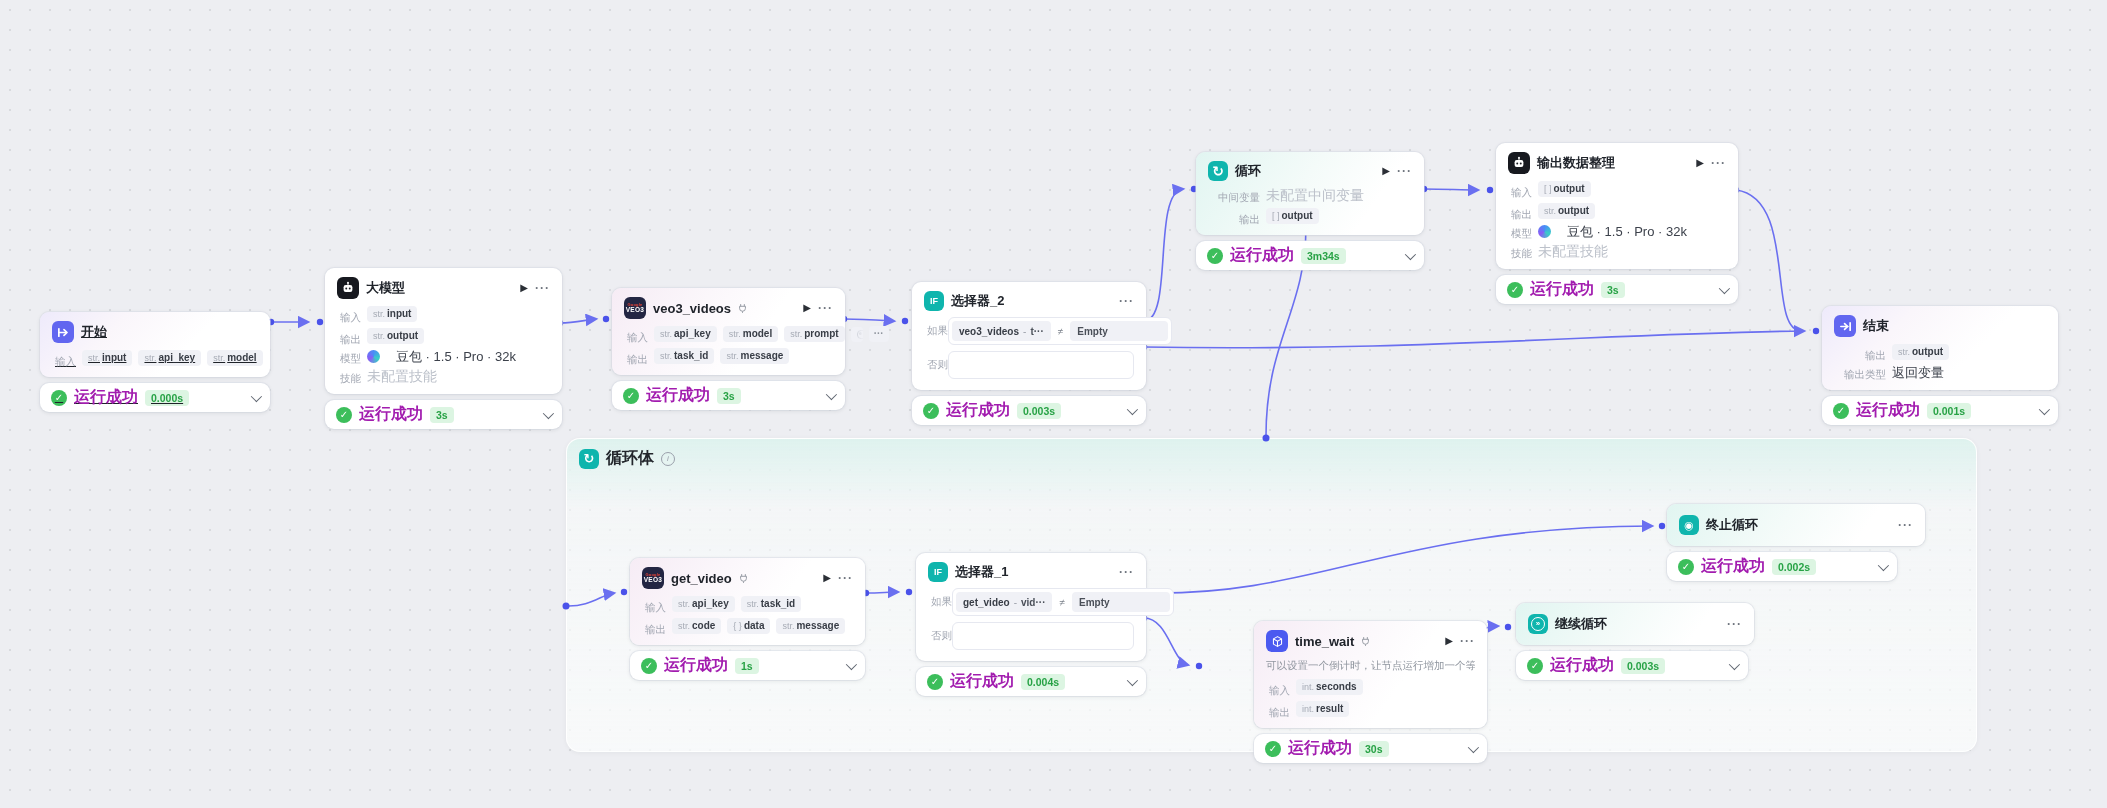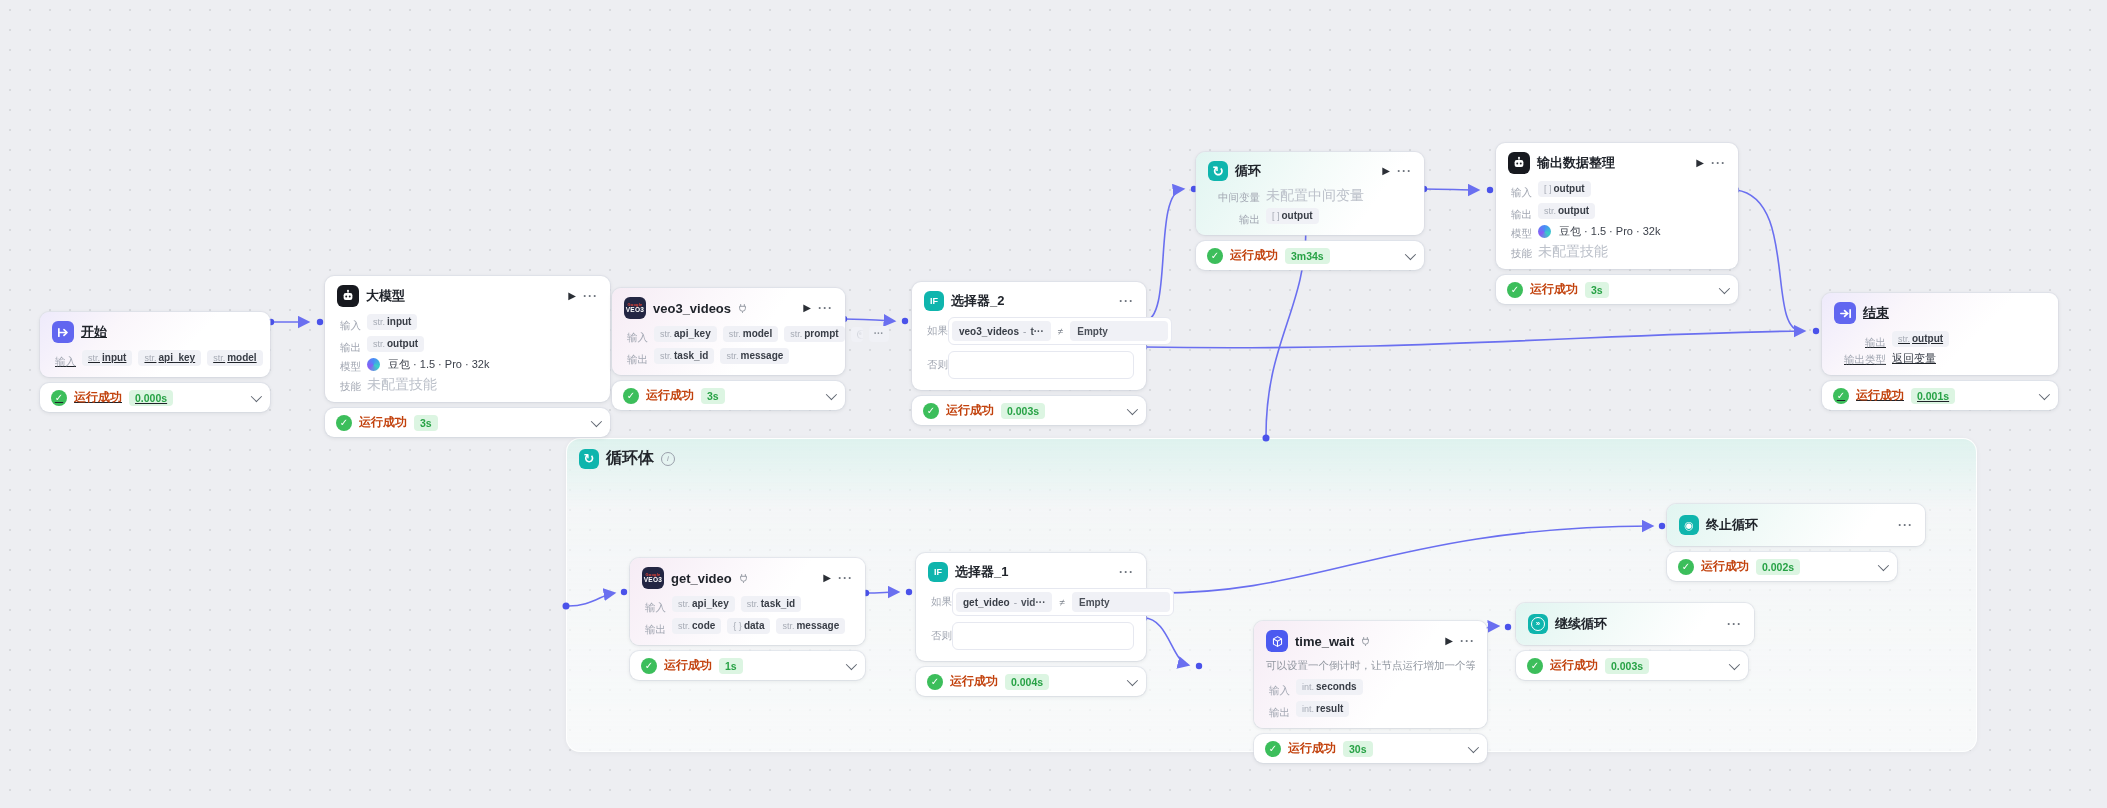--- a/index.html
+++ b/index.html
@@ -56,21 +56,21 @@
   .rlabel.w52{min-width:52px;}
   .chip{background:#f0f1f6;border-radius:4px;padding:3px 6px;font-size:10px;font-weight:700;
     color:#383d46;display:inline-flex;align-items:baseline;gap:2px;white-space:nowrap;}
   .chip .t{color:#a6abb5;font-weight:500;font-size:9px;}
   .chip.trunc{max-width:38px;overflow:hidden;position:relative;}
   .chip.trunc::after{content:"";position:absolute;right:0;top:0;bottom:0;width:12px;
     background:linear-gradient(90deg,rgba(240,241,246,0),#f0f1f6);}
   .toggle{width:11px;height:7px;border:1px solid #b3b8c2;border-radius:4px;position:relative;flex:none;align-self:center;}
   .toggle::after{content:"";position:absolute;left:1px;top:1px;width:3px;height:3px;border-radius:50%;background:#b3b8c2;}
   .chip.more-chip{color:#8f959e;font-weight:700;padding:3px 5px;}
-  .mval{font-size:11px;color:#3c414b;display:flex;align-items:center;gap:8px;font-weight:500;}
+  .mval{font-size:13px;color:#3c414b;display:flex;align-items:center;gap:16px;font-weight:500;}
   .doubao{width:13px;height:13px;border-radius:50%;flex:none;
     background:conic-gradient(#4a8cf7,#38d0c6,#8a5bf5,#4a8cf7);}
   .muted{font-size:14px;color:#bcc1ca;}
   .desc{font-size:10.5px;color:#8f959e;margin-top:7px;white-space:nowrap;overflow:hidden;max-width:210px;}
   
   .crow{display:flex;align-items:center;margin-top:6px;}
   .cbox{flex:1;border:1px solid #e6e8f0;border-radius:6px;height:26px;background:#fff;
     display:flex;align-items:center;padding:0 3px;gap:7px;}
   .cbox.empty{background:#fff;}
   .cchip{background:#f0f1f6;border-radius:4px;height:20px;display:flex;align-items:center;
@@ -78,21 +78,21 @@
   .cchip .dash{color:#9ca1ab;font-weight:500;}
   .cchip .ref{color:#4a4f58;font-weight:600;}
   .cchip.left{flex:1;}
   .cchip.cval{width:84px;font-weight:600;color:#4a4f58;}
   .op{font-size:10px;color:#7a808a;font-style:normal;flex:none;}
   
   .badge{margin-top:6px;background:#fff;border-radius:9px;height:29px;display:flex;align-items:center;
     gap:7px;padding:0 11px;box-shadow:0 1px 4px rgba(31,35,41,.10),0 0 0 1px rgba(222,225,235,.5);}
   .check{width:16px;height:16px;border-radius:50%;background:#3cbe5b;color:#fff;font-size:10px;
     display:flex;align-items:center;justify-content:center;flex:none;}
-  .bstatus{font-size:12px;font-weight:700;color:#c2410c;white-space:nowrap;}
+  .bstatus{font-size:16px;font-weight:700;color:#a21caf;white-space:nowrap;}
   .dur{background:#dcf5e2;color:#27a245;font-size:10.5px;font-weight:700;border-radius:4px;padding:2px 6px;}
   .chev{margin-left:auto;width:7px;height:7px;border-right:1.6px solid #5f6570;border-bottom:1.6px solid #5f6570;
     transform:rotate(45deg) translateY(-2px);cursor:pointer;flex:none;}
   
   .icon-if{background:#0fb5ad;font-size:9px;font-weight:800;}
   .icon-loop{background:#0fb5ad;font-size:14px;font-weight:700;}
   .icon-term{background:#0fb5ad;font-size:11px;}
   .icon-cont{background:#0fb5ad;}
   .icon-cont .inner{width:12px;height:12px;border:1.3px solid #fff;border-radius:50%;display:flex;
     align-items:center;justify-content:center;font-size:8px;font-weight:800;color:#fff;line-height:1;}
@@ -196,21 +196,21 @@
     </div>
   </div>
   <div class="badge">
     <span class="check">✓</span>
     <span class="bstatus">运行成功</span>
     <span class="dur">0.000s</span>
     <span class="chev"></span>
   </div>
 </div>
 
-<div class="node" style="left:325px;top:276px;width:285px;">
+<div class="node" style="left:325px;top:268px;width:237px;">
   <div class="card">
     <div class="hdr">
       <span class="nicon icon-llm">
         <svg width="14" height="14" viewBox="0 0 16 16">
             <path d="M8 2.2v2" stroke="#fff" stroke-width="1.4"></path>
             <circle cx="8" cy="2" r="1.1" fill="#fff"></circle>
             <rect x="3" y="4.6" width="10" height="8" rx="2.4" fill="#fff"></rect>
             <circle cx="6" cy="8.6" r="1.1" fill="#17191f"></circle>
             <circle cx="10" cy="8.6" r="1.1" fill="#17191f"></circle>
           </svg>
@@ -426,21 +426,21 @@
     </div>
   </div>
   <div class="badge">
     <span class="check">✓</span>
     <span class="bstatus">运行成功</span>
     <span class="dur">3s</span>
     <span class="chev"></span>
   </div>
 </div>
 
-<div class="node" style="left:1822px;top:293px;width:236px;text-decoration:underline;">
+<div class="node" style="left:1822px;top:306px;width:236px;">
   <div class="card tint-purple">
     <div class="hdr">
       <span class="nicon icon-end">
         <svg width="13" height="13" viewBox="0 0 14 14">
             <path d="M12 3v8" stroke="#fff" stroke-width="1.8" stroke-linecap="round"></path>
             <path d="M2 7h7.5" stroke="#fff" stroke-width="1.8" stroke-linecap="round"></path>
             <path d="M6 3.8 9.3 7 6 10.2" fill="none" stroke="#fff" stroke-width="1.8" stroke-linecap="round" stroke-linejoin="round"></path>
           </svg>
       </span>
       <span class="ntitle">结束</span>

